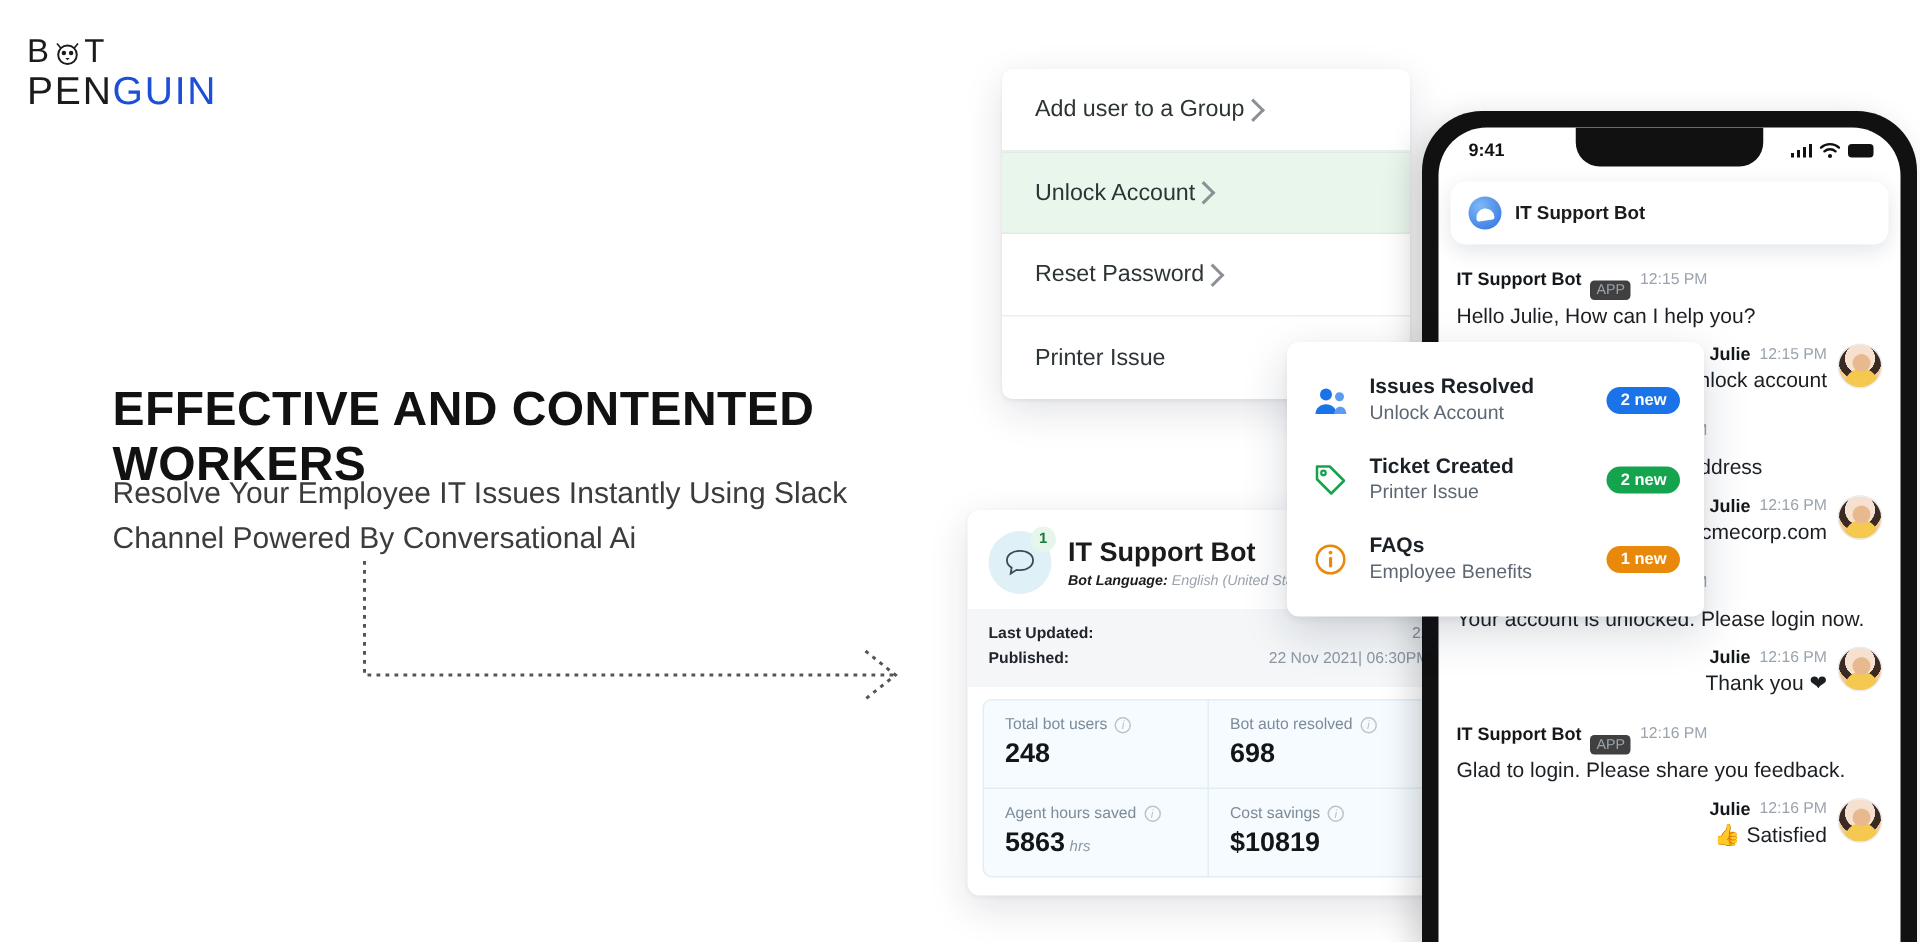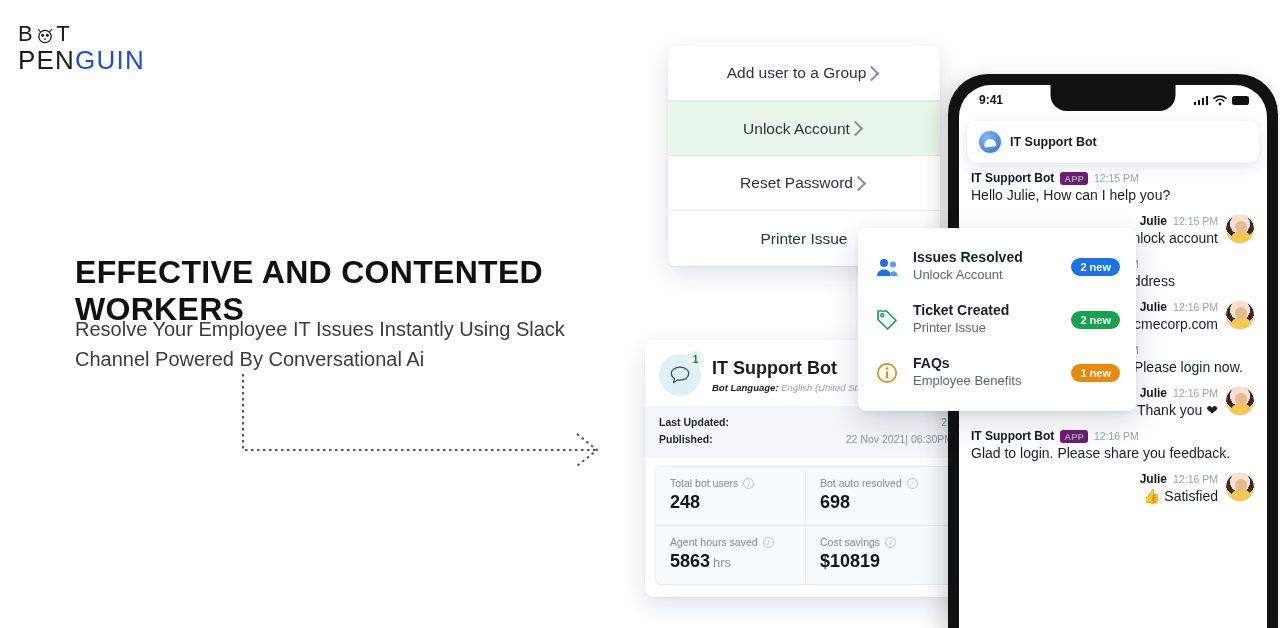--- a/index.html
+++ b/index.html
@@ -26,21 +26,21 @@
              font-size:20px; line-height:30px; color:#3c3c3c; font-weight:400; }
 
   
   #arrow { position:absolute; left:240px; top:372px; width:400px; height:96px; }
 
   
   #menu-card { position:absolute; left:668px; top:46px; width:272px; background:#fff;
                border-radius:7px; box-shadow:0 8px 26px rgba(20,30,60,.13), 0 1px 3px rgba(0,0,0,.06);
                overflow:hidden; }
   .menu-row { height:55px; display:flex; align-items:center; padding:0 22px;
-              border-bottom:1px solid #eceef0; justify-content:center; }
+              border-bottom:1px solid #eceef0; justify-content:flex-start; }
   .menu-row:last-child { border-bottom:none; }
   .menu-row .lbl { font-size:15.5px; color:#2d3436; }
   .menu-row.sel { background:#e9f6ec; border-top:1px solid #dceee2; border-bottom:1px solid #dceee2; }
   .chev { width:11px; height:11px; border-right:2px solid #8a9095; border-top:2px solid #8a9095;
           transform:rotate(45deg); margin-right:4px; }
 
   
   #bot-card { position:absolute; left:645px; top:340px; width:322px; background:#fff;
               border-radius:8px; box-shadow:0 8px 26px rgba(20,30,60,.13), 0 1px 3px rgba(0,0,0,.05);
               overflow:hidden; }
@@ -60,21 +60,21 @@
   .stats { padding:8px 10px 12px 10px; }
   .stats-grid { border:1px solid #e2eef6; border-radius:6px; overflow:hidden; display:grid;
                 grid-template-columns:1fr 1fr; background:#f5fbfe; }
   .stat { padding:10px 14px 12px 14px; border-right:1px solid #e2eef6; border-bottom:1px solid #e2eef6; }
   .stat:nth-child(2n) { border-right:none; }
   .stat:nth-child(n+3) { border-bottom:none; }
   .stat .cap { font-size:10.5px; color:#7d8b99; display:flex; align-items:center; gap:5px; }
   .info-i { width:11px; height:11px; border-radius:50%; border:1px solid #b8c4ce; color:#b8c4ce;
             font-size:8px; line-height:9px; text-align:center; font-style:italic; }
   .stat .val { font-size:18px; font-weight:bold; color:#121618; margin-top:3px; }
-  .stat .val small { font-size:13px; font-weight:400; color:#8b97a5; margin-left:3px; }
+  .stat .val small { font-size:10px; font-weight:400; color:#8b97a5; margin-left:3px;font-style:italic; }
 
   
   #phone { position:absolute; left:948px; top:74px; width:330px; height:560px;
            background:#111; border-radius:40px 40px 0 0; padding:11px 11px 0 11px;
            box-shadow:-6px 6px 22px rgba(0,0,0,.18); }
   #screen { width:100%; height:100%; background:#fff; border-radius:32px 32px 0 0;
             overflow:hidden; position:relative; }
   .notch { position:absolute; left:50%; transform:translateX(-50%); top:0; width:125px; height:26px;
            background:#111; border-radius:0 0 16px 16px; z-index:5; }
   .statusbar { height:30px; display:flex; align-items:center; justify-content:space-between;
@@ -90,22 +90,22 @@
   .chan-av { width:22px; height:22px; border-radius:50%;
              background:radial-gradient(circle at 35% 30%, #7db9f5, #2f6fe0); position:relative; }
   .chan-av:after { content:""; position:absolute; left:5px; top:8px; width:12px; height:8px;
                    background:#fff; border-radius:8px 8px 2px 2px; transform:rotate(-8deg); }
   .chan-name { font-size:12.5px; font-weight:bold; color:#1b1b1b; }
 
   .chat { padding:8px 12px 0 12px; }
   .msg { margin-bottom:9px; }
   .msg .hdr { display:flex; align-items:center; gap:6px; margin-bottom:1px; }
   .msg .who { font-size:12px; font-weight:bold; color:#15181b; }
-  .msg .app { font-size:9.5px; color:#9aa3ad; background:#701a75; border-radius:3px; padding:1px 4px;
-              font-weight:bold; }
+  .msg .app { font-size:9.5px; color:#9aa3ad; background:#404040; border-radius:3px; padding:1px 4px;
+              font-weight:normal;margin-top:16px; }
   .msg .tm { font-size:10.5px; color:#9aa3ad; }
   .msg .body { font-size:14px; color:#1b1f23; line-height:19px; }
   .msg.right .hdr { justify-content:flex-end; }
   .msg.right .body { text-align:right; }
   .row-av { display:flex; align-items:flex-start; justify-content:flex-end; gap:7px; }
   .uav { width:30px; height:30px; border-radius:50%; flex:0 0 auto;
          background:radial-gradient(circle at 50% 32%, #f6e0cf 0 42%, #3b2a23 43% 62%, #f2c98f 63%);
          border:1px solid #ececec; overflow:hidden; position:relative; }
   .uav:before { content:""; position:absolute; left:4px; bottom:0; width:22px; height:12px;
                 background:#f5c84f; border-radius:10px 10px 0 0; }

